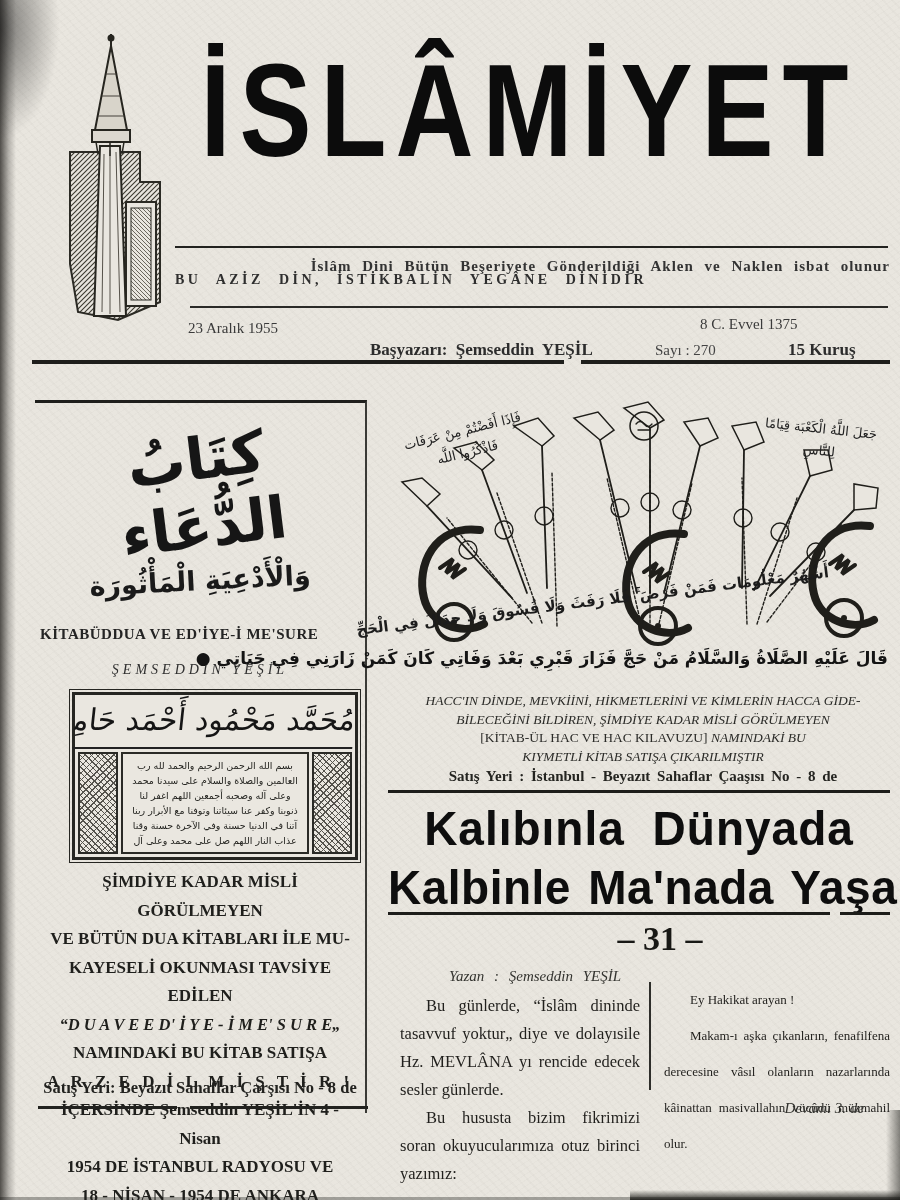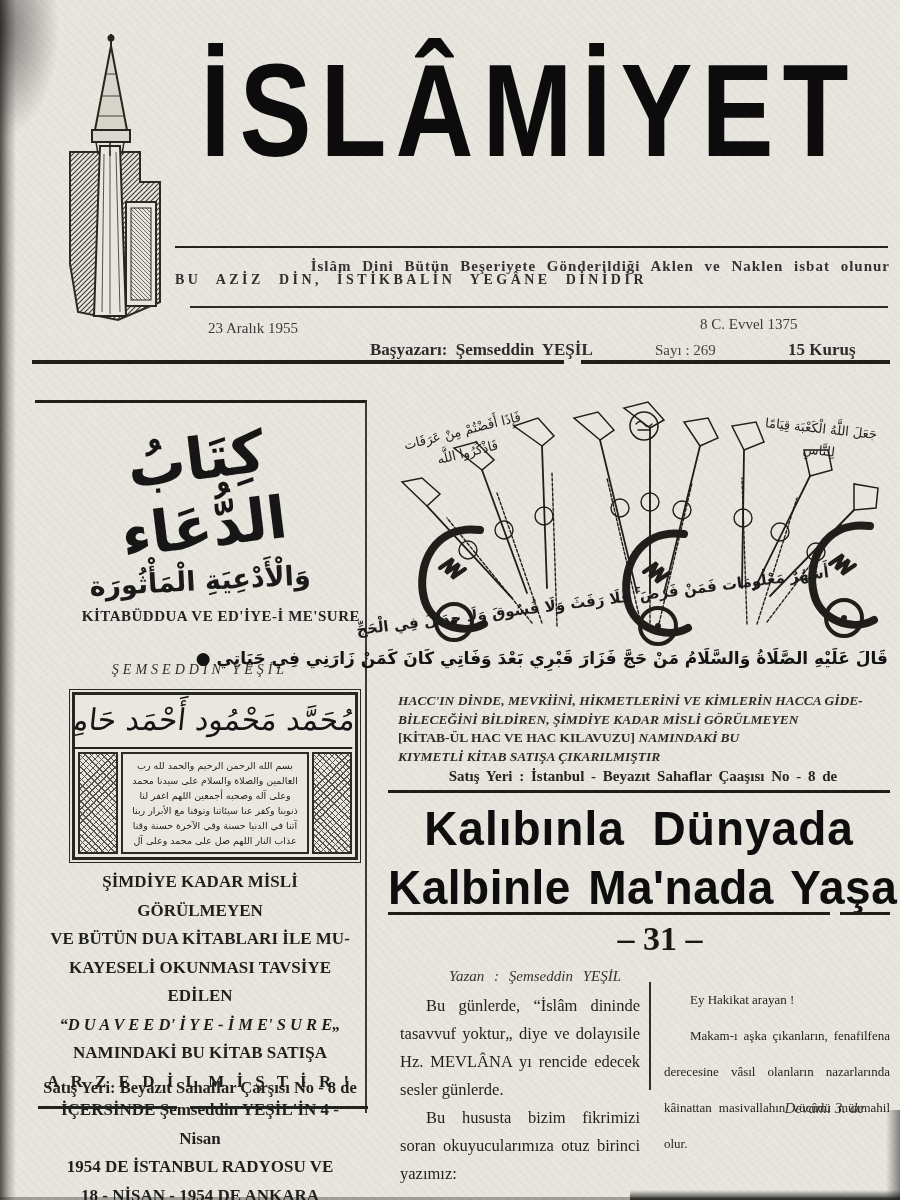--- a/index.html
+++ b/index.html
@@ -29,36 +29,36 @@
     white-space:nowrap;}
   .m-sub{left:175px;top:218px;width:715px;text-align:center;font-size:13px;
     font-weight:bold;letter-spacing:7px;word-spacing:16px;color:#3c3c3c;white-space:nowrap;}
   .rule{background:#22221f;}
   .m-rule1{left:175px;top:246px;width:713px;height:2px;}
   .m-motto1{left:175px;top:258px;width:715px;text-align:right;font-size:15px;
     font-weight:bold;color:#333;word-spacing:6px;letter-spacing:1px;white-space:nowrap;}
   .m-motto2{left:175px;top:272px;width:715px;text-align:left;font-size:14px;
     font-weight:bold;color:#2e2e2e;letter-spacing:3.5px;word-spacing:8px;white-space:nowrap;}
   .m-rule2{left:190px;top:306px;width:698px;height:2px;background:#2a2a27;}
-  .m-date{left:208px;top:320px;font-size:15px;color:#3a3a3a;}
+  .m-date{left:188px;top:320px;font-size:15px;color:#3a3a3a;}
   .m-hijri{left:700px;top:316px;font-size:15px;color:#3a3a3a;}
   .m-editor{left:370px;top:340px;font-size:17px;font-weight:bold;color:#2c2c2c;word-spacing:4px;}
   .m-issue{left:655px;top:342px;font-size:15px;color:#444;}
   .m-price{left:788px;top:340px;font-size:17px;font-weight:bold;color:#2c2c2c;}
   .full-rule{left:32px;top:360px;width:858px;height:4px;
     background:linear-gradient(to right,#1e1e1b 0 62%, transparent 62% 64%, #1e1e1b 64%);}
   
   .leftcol{left:35px;top:400px;width:330px;height:710px;
     border-top:3px solid #1f1f1c;border-right:2px solid #3a3a36;}
   .arabic{font-family:"DejaVu Sans", sans-serif;direction:rtl;}
   .la-cal1{left:45px;top:425px;width:310px;text-align:center;font-size:58px;
     color:#161616;transform:rotate(-7deg);font-weight:bold;}
   .la-cal2{left:45px;top:565px;width:310px;text-align:center;font-size:27px;
     color:#1a1a1a;transform:rotate(-3deg);font-weight:bold;}
-  .la-book{left:40px;top:608px;width:320px;text-align:right;font-size:15px;
+  .la-book{left:40px;top:626px;width:320px;text-align:left;font-size:15px;
     font-weight:bold;letter-spacing:.5px;color:#242424;white-space:nowrap;}
   .la-author{left:40px;top:662px;width:320px;text-align:center;font-size:14px;
     font-style:italic;letter-spacing:4px;color:#2e2e2e;}
   .la-frame{left:72px;top:692px;width:286px;height:168px;border:3px solid #262622;
     outline:1px solid #262622;outline-offset:2px;background:#eae7e0;box-sizing:border-box;}
   .la-frame-head{height:52px;line-height:50px;text-align:center;font-size:30px;
     color:#151515;border-bottom:2px solid #222;transform:skewX(-6deg);overflow:hidden;white-space:nowrap;}
   .la-frame-body{display:flex;height:108px;}
   .la-deco{width:36px;border:2px solid #2a2a26;margin:3px;
     background:repeating-linear-gradient(45deg,#55534d 0 1px, transparent 1px 4px),
@@ -76,22 +76,22 @@
   
   .hajj-svg{left:392px;top:398px;}
   .ra-corner-l{left:400px;top:420px;width:130px;font-size:13px;color:#222;
     transform:rotate(-14deg);text-align:center;line-height:22px;}
   .ra-corner-r{left:755px;top:418px;width:130px;font-size:13px;color:#222;
     transform:rotate(6deg);text-align:center;line-height:22px;}
   .ra-band{left:470px;top:585px;width:360px;font-size:15px;color:#1c1c1c;
     transform:rotate(-7deg);text-align:center;white-space:nowrap;font-weight:bold;}
   .ra-hadith{left:398px;top:648px;width:490px;text-align:center;font-size:17px;
     font-weight:bold;color:#141414;white-space:nowrap;}
-  .ra-promo{left:398px;top:692px;width:490px;font-style:italic;
-    font-weight:bold;font-size:13.5px;line-height:18.5px;color:#2b2b28;}
+  .ra-promo{left:398px;top:692px;width:490px;text-align:center;font-style:italic;
+    font-weight:normal;font-size:13.5px;line-height:18.5px;color:#2b2b28;}
   .ra-promo .bracket{font-style:normal;}
   .ra-sales{left:398px;top:768px;width:490px;text-align:center;font-size:15px;
     font-weight:bold;color:#242420;word-spacing:3px;}
   .ra-rule-top{left:388px;top:790px;width:502px;height:3px;background:#1d1d1a;}
   .headline{left:388px;top:798px;width:502px;text-align:center;
     font-family:"Liberation Sans", sans-serif;font-weight:900;color:#0e0e0e;
     font-size:46px;line-height:56px;transform:scaleY(1.06);transform-origin:top center;white-space:nowrap;}
   .headline .l1{word-spacing:14px;letter-spacing:1px;}
   .headline .l2{word-spacing:4px;letter-spacing:0.5px;}
   .ra-rule-bot{left:388px;top:912px;width:502px;height:3px;
@@ -149,21 +149,21 @@
   </svg>
 
   <div class="abs m-title">İSLÂMİYET</div>
   <div class="abs rule m-rule1"></div>
   <div class="abs m-motto1">İslâm Dini Bütün Beşeriyete Gönderildiği Aklen ve Naklen isbat olunur</div>
   <div class="abs m-motto2">BU AZİZ DİN, İSTİKBALİN YEGÂNE DİNİDİR</div>
   <div class="abs m-rule2"></div>
   <div class="abs m-date">23 Aralık 1955</div>
   <div class="abs m-hijri">8 C. Evvel 1375</div>
   <div class="abs m-editor">Başyazarı:  Şemseddin  YEŞİL</div>
-  <div class="abs m-issue">Sayı :  269</div>
+  <div class="abs m-issue">Sayı :  270</div>
   <div class="abs m-price">15 Kuruş</div>
   <div class="abs full-rule"></div>
 
   <div class="abs leftcol"></div>
   <div class="abs la-cal1 arabic">كِتَابُ الدُّعَاء</div>
   <div class="abs la-cal2 arabic">وَالْأَدْعِيَةِ الْمَأْثُورَة</div>
   <div class="abs la-book">KİTABÜDDUA VE ED'İYE-İ ME'SURE</div>
   <div class="abs la-author">ŞEMSEDDİN   YEŞİL</div>
 
   <div class="abs la-frame">

